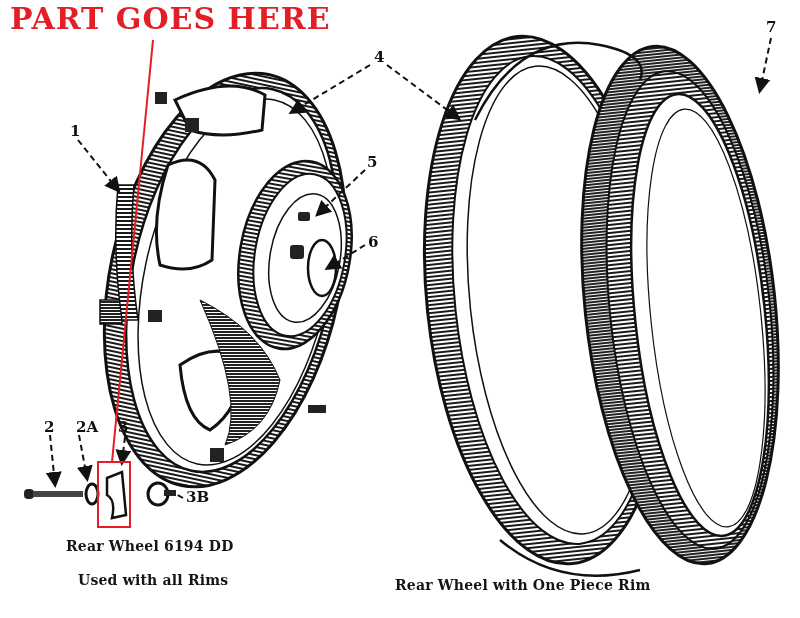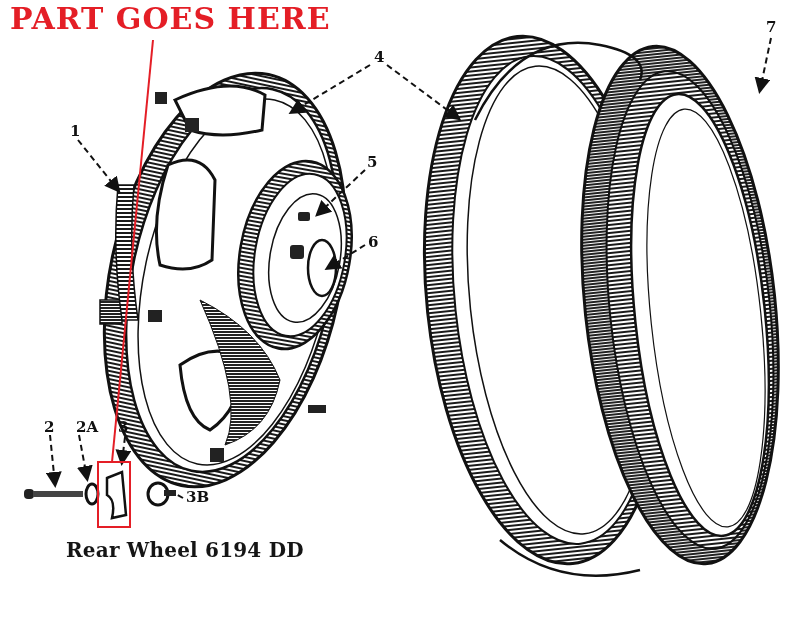--- a/index.html
+++ b/index.html
@@ -2,21 +2,21 @@
 <html><head>
 <meta charset="utf-8">
 <style>
   html, body { margin: 0; padding: 0; background: #ffffff; }
   body { width: 800px; height: 618px; position: relative; overflow: hidden;
          font-family: "DejaVu Serif", serif; }
   #stage { position: absolute; left: 0; top: 0; width: 800px; height: 618px; }
   .callout { position: absolute; font-family: "DejaVu Serif", serif; font-weight: bold;
              font-size: 15px; color: #111; line-height: 1; }
   .caption { position: absolute; font-family: "DejaVu Serif", serif; font-weight: bold;
-             color: #151515; font-size: 20px; letter-spacing: 0.2px; white-space: nowrap; }
+             color: #151515; font-size: 14px; letter-spacing: 0.2px; white-space: nowrap; }
   #headline { position: absolute; left: 10px; top: 4px; color: #e41e26;
               font-family: "DejaVu Serif", serif; font-weight: bold; font-size: 30px;
               letter-spacing: 1px; white-space: nowrap; line-height: 1; }
 </style>
 </head>
 <body>
 
 <div id="stage">
 
   <svg width="800" height="618" viewBox="0 0 800 618" style="position:absolute;left:0;top:0">
@@ -115,13 +115,15 @@
   <span class="callout" style="left:374px;top:50px">4</span>
   <span class="callout" style="left:367px;top:155px">5</span>
   <span class="callout" style="left:368px;top:235px">6</span>
   <span class="callout" style="left:766px;top:20px">7</span>
   <span class="callout" style="left:44px;top:420px">2</span>
   <span class="callout" style="left:76px;top:420px">2A</span>
   <span class="callout" style="left:118px;top:420px">3</span>
   <span class="callout" style="left:186px;top:490px">3B</span>
 
   <div class="caption" style="left:66px;top:538px">Rear Wheel 6194 DD</div>
+  <div class="caption" style="left:78px;top:572px">Used with all Rims</div>
+  <div class="caption" style="left:395px;top:577px">Rear Wheel with One Piece Rim</div>
 </div>
 
 </body></html>

